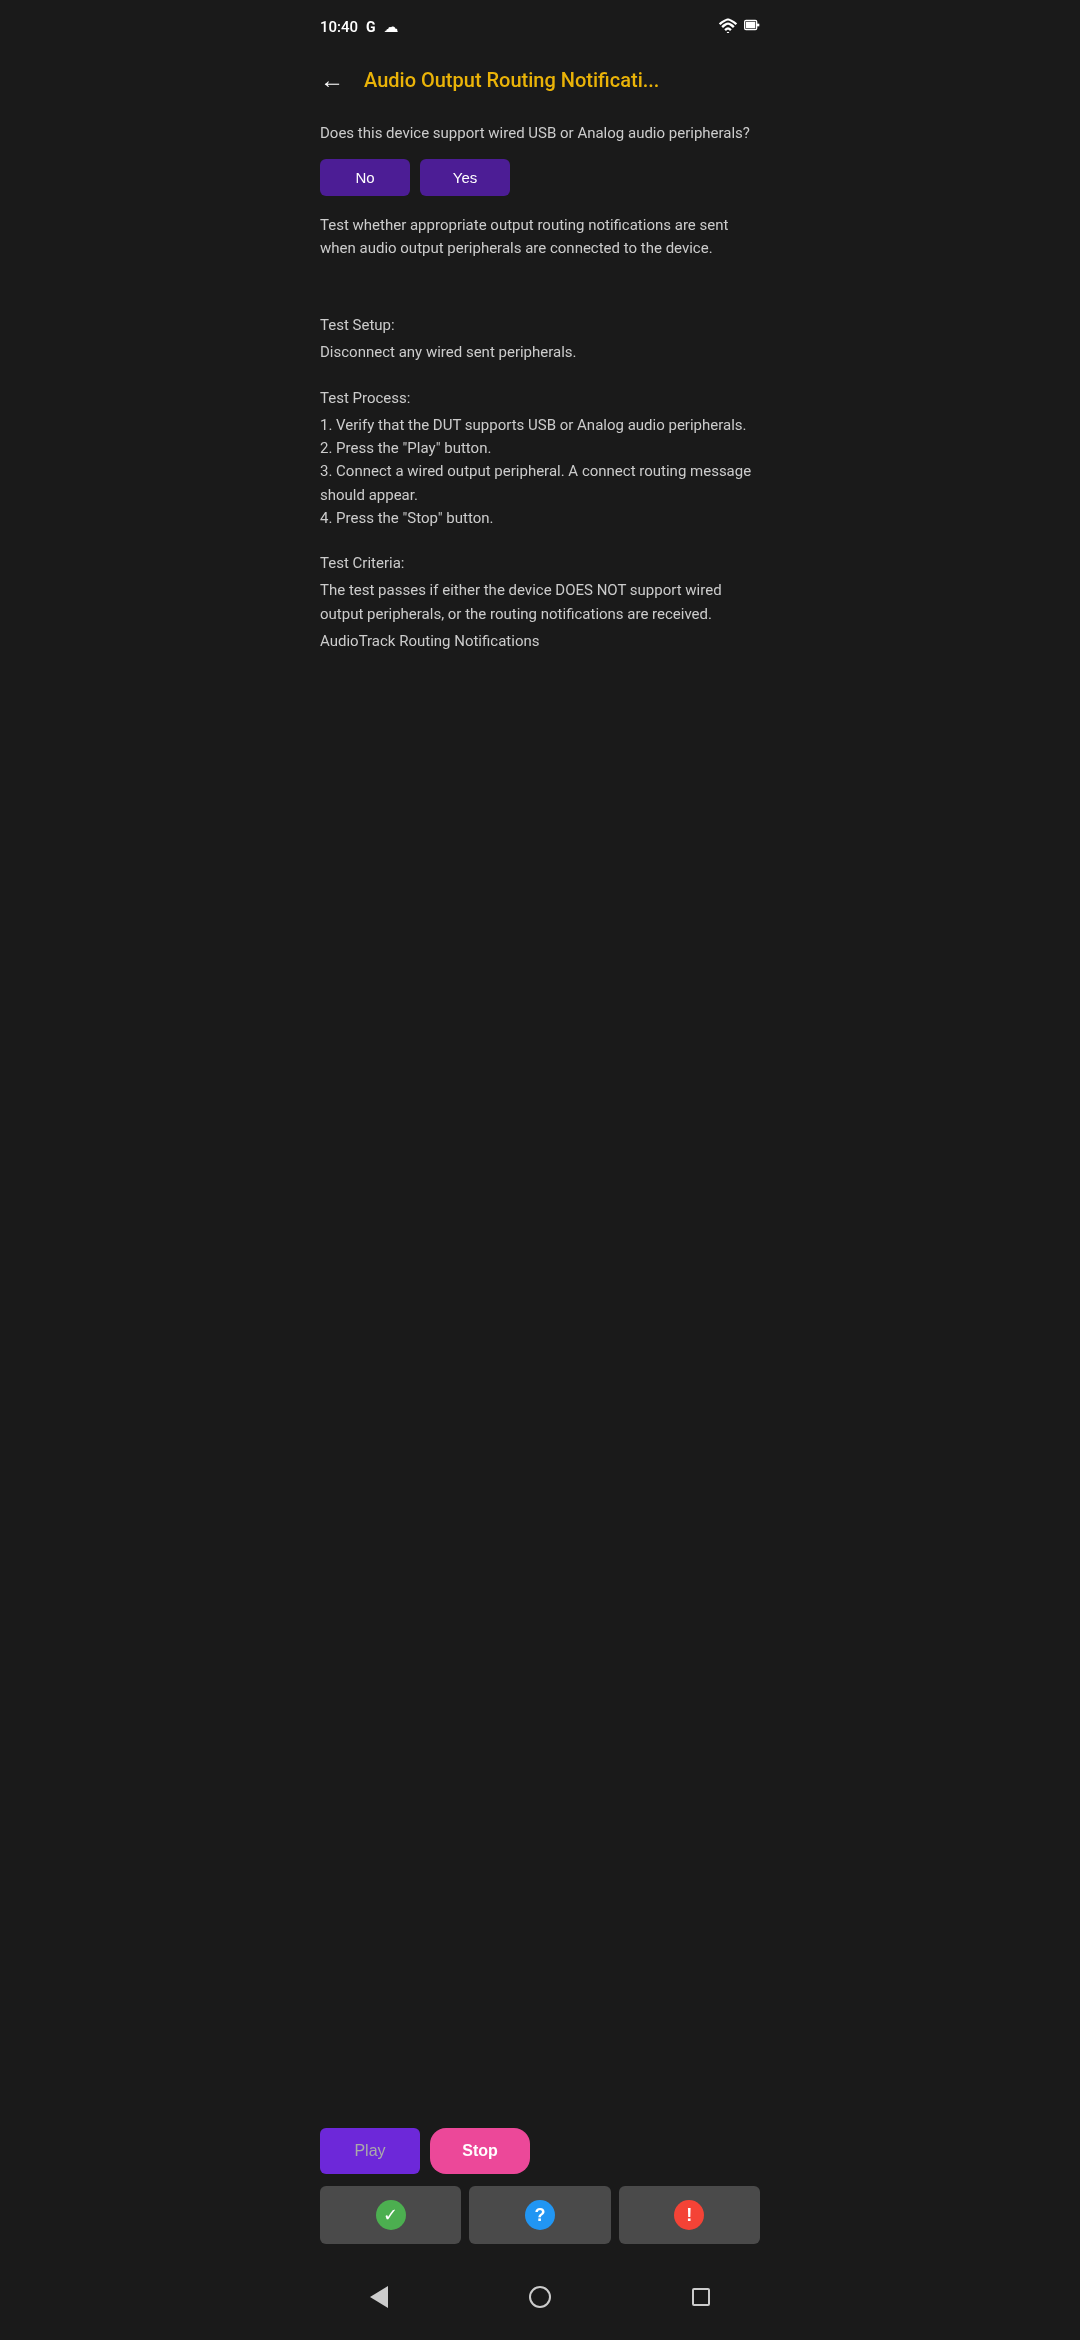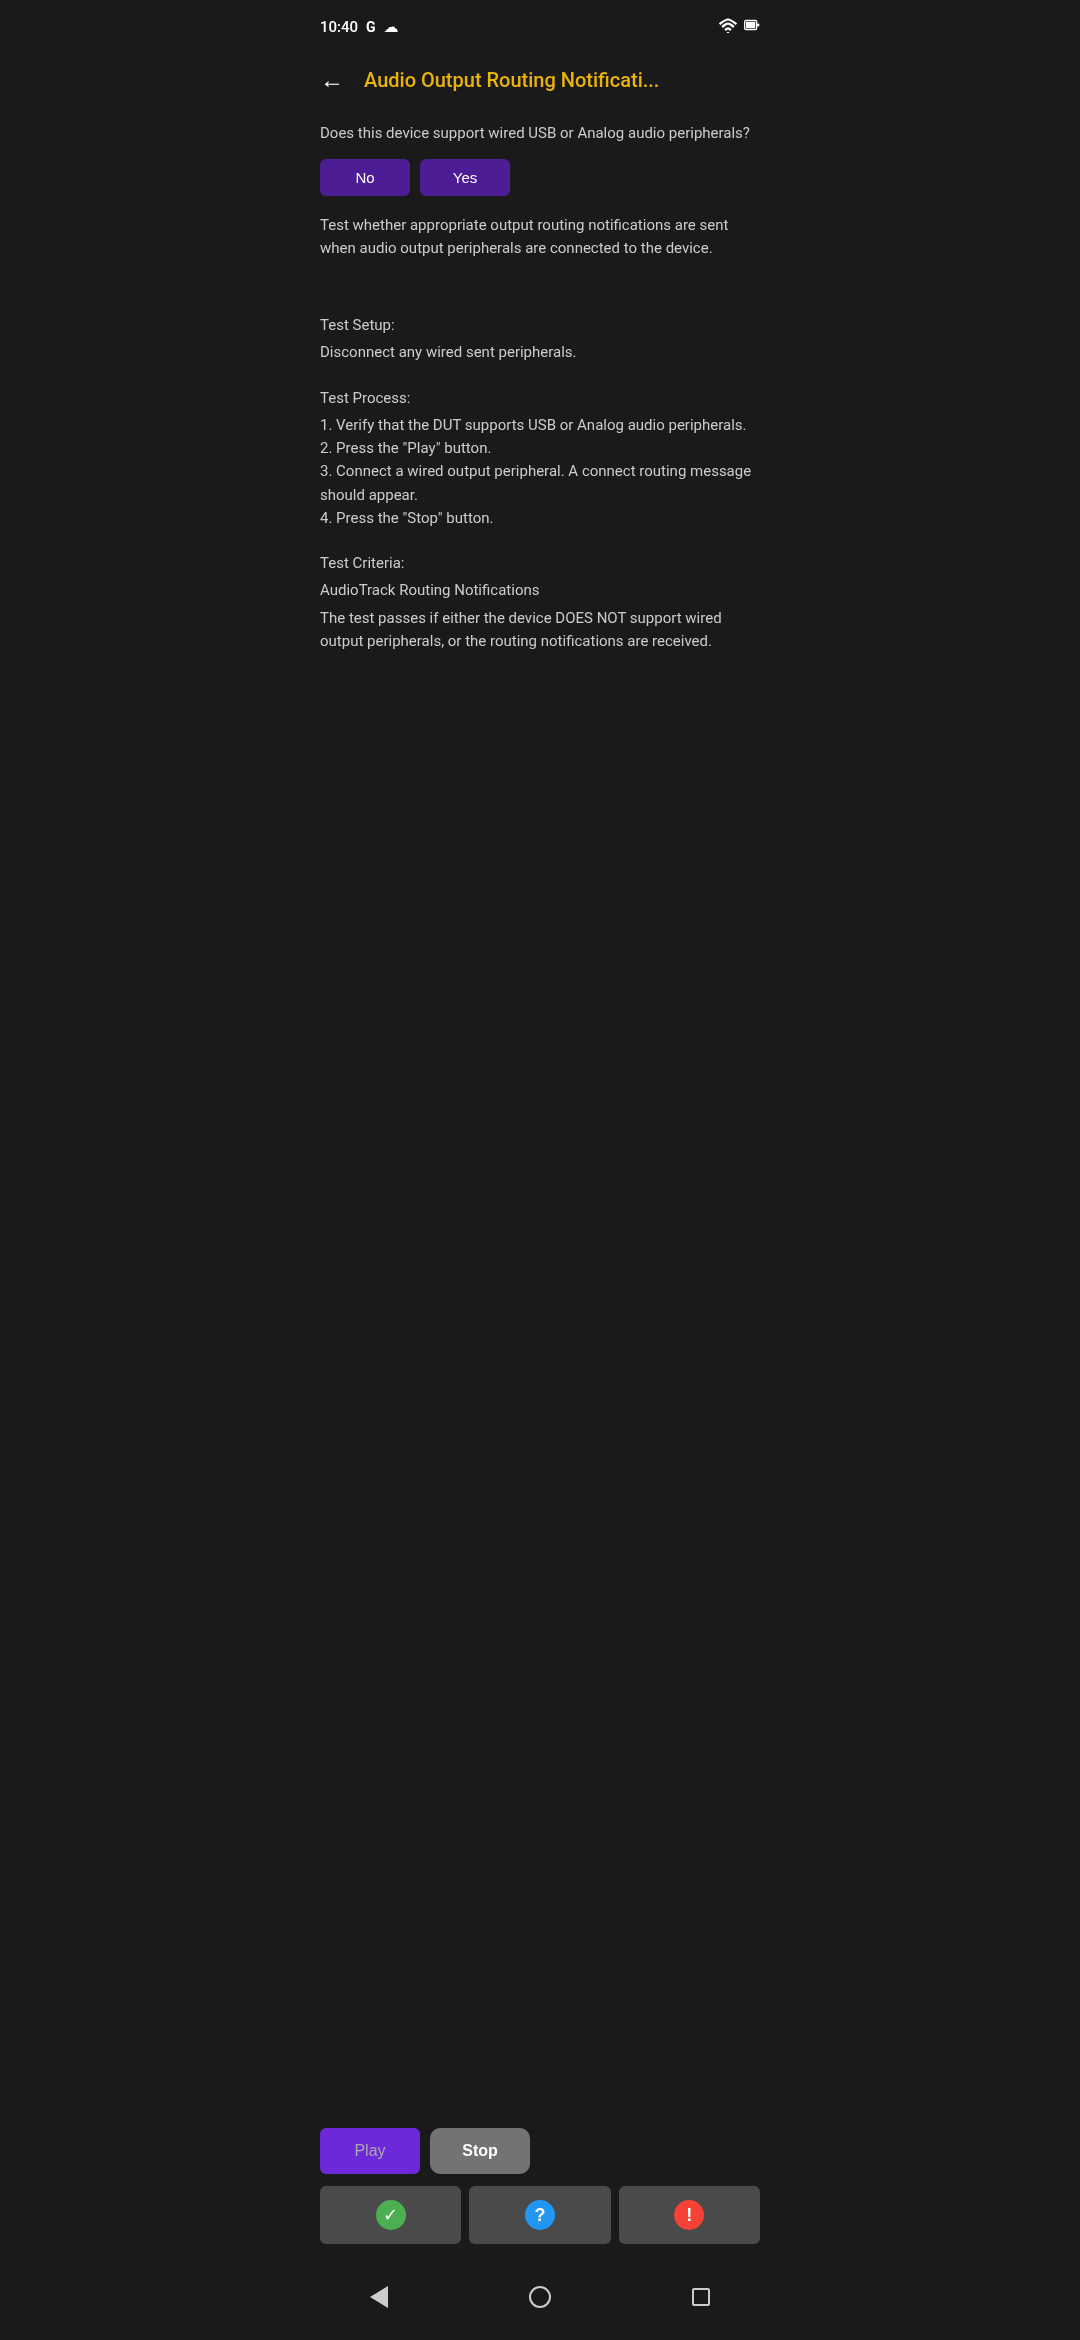--- a/index.html
+++ b/index.html
@@ -147,24 +147,24 @@
       border: none;
       border-radius: 6px;
       padding: 14px 28px;
       font-size: 16px;
       cursor: pointer;
       min-width: 100px;
       text-align: center;
     }
 
     .stop-button {
-      background-color: #737373;
-      color: #ffffff;
-      border: none;
-      border-radius: 10px;
+      background-color: #ec4899;
+      color: #ffffff;
+      border: none;
+      border-radius: 16px;
       padding: 14px 28px;
       font-size: 16px;
       font-weight: 600;
       cursor: pointer;
       min-width: 100px;
       text-align: center;
     }
 
     .result-row {
       display: flex;
@@ -323,22 +323,22 @@
 
   <p class="section-text">Test Process:</p>
   <p class="section-text" style="white-space: pre-line;">1. Verify that the DUT supports USB or Analog audio peripherals.
 2. Press the "Play" button.
 3. Connect a wired output peripheral. A connect routing message should appear.
 4. Press the "Stop" button.</p>
 
   <div class="spacer"></div>
 
   <p class="section-text">Test Criteria:</p>
+  <p class="section-text">The test passes if either the device DOES NOT support wired output peripherals, or the routing notifications are received.</p>
   <p class="section-text">AudioTrack Routing Notifications</p>
-  <p class="section-text">The test passes if either the device DOES NOT support wired output peripherals, or the routing notifications are received.</p>
 
 </div>
 
 <div class="bottom-area">
 
   <div class="play-stop-row">
     <button class="play-button">Play</button>
     <button class="stop-button">Stop</button>
   </div>
 

